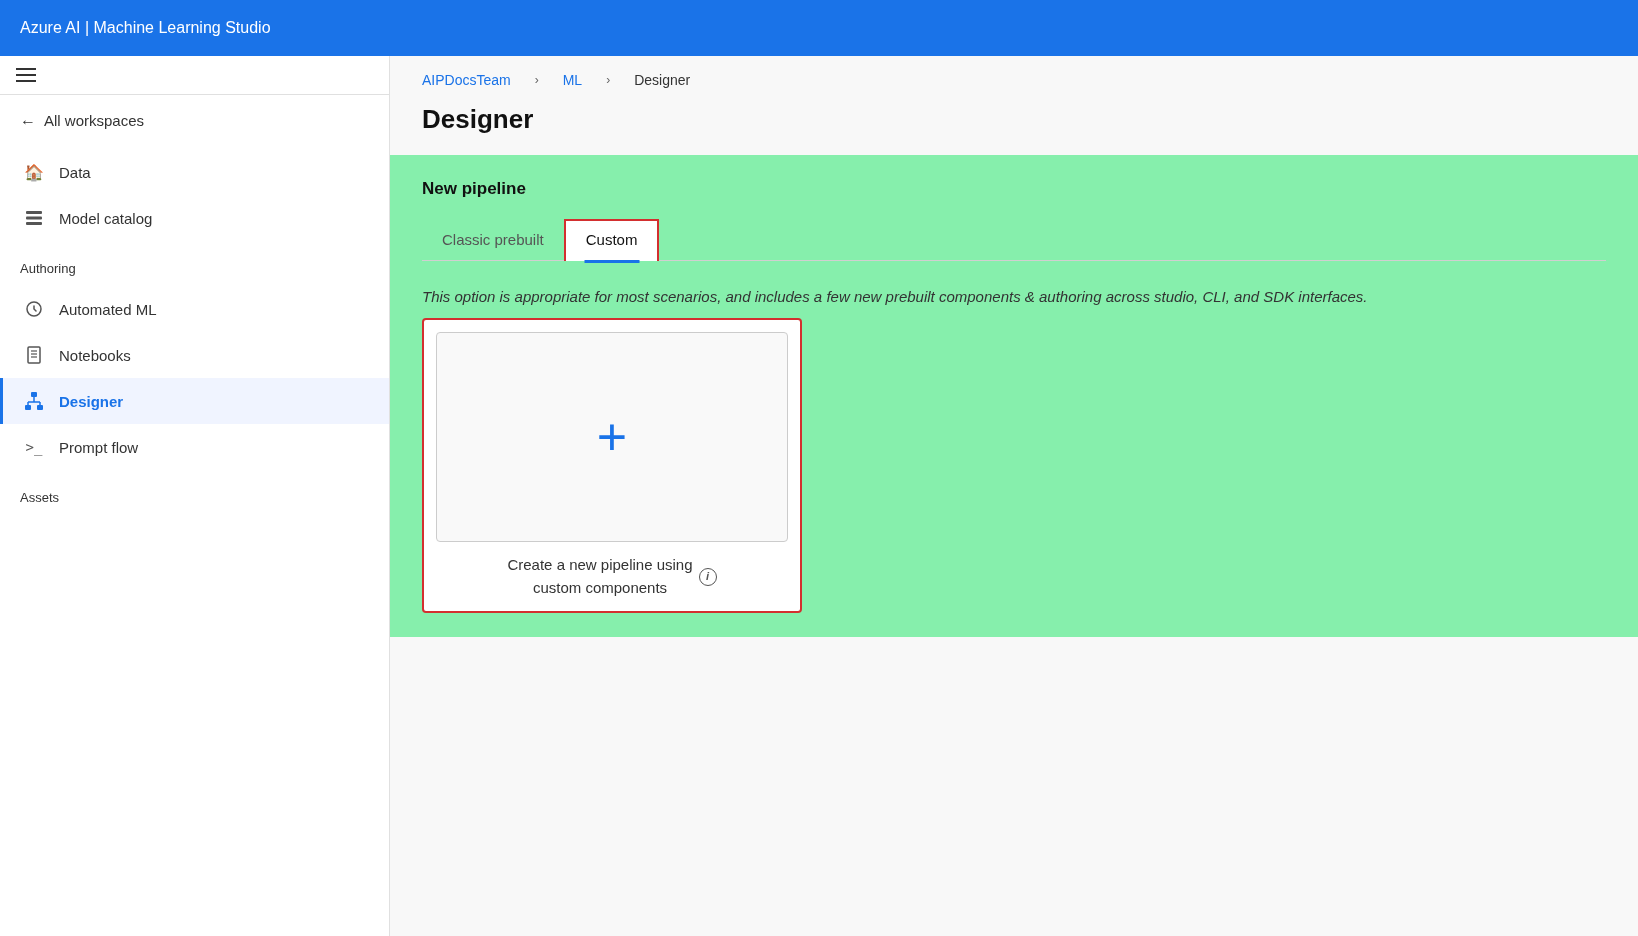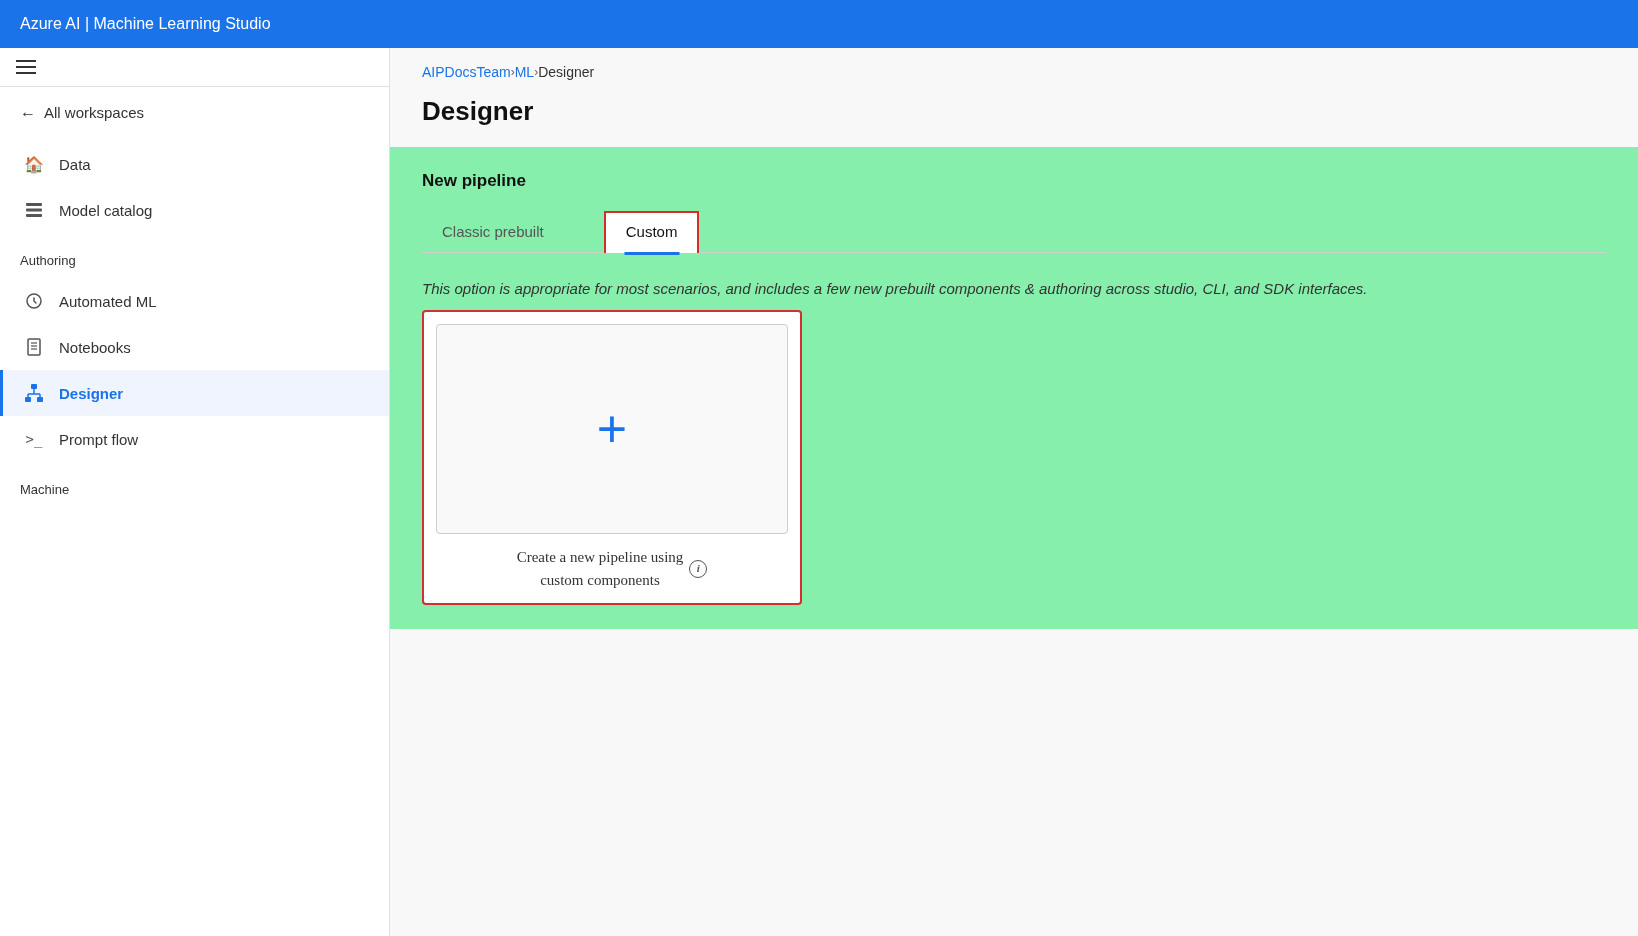--- a/index.html
+++ b/index.html
@@ -2,21 +2,21 @@
 <html><head>
   <meta charset="utf-8">
   <style>
     * { box-sizing: border-box; margin: 0; padding: 0; }
     body { font-family: 'Segoe UI', Arial, sans-serif; background: #fff; height: 936px; width: 1638px; overflow: hidden; display: flex; flex-direction: column; }
 
     
     .top-header {
       background: #1a73e8;
       color: #fff;
-      height: 48px;
+      height: 56px;
       display: flex;
       align-items: center;
       padding: 0 20px;
       font-size: 16px;
       font-weight: 500;
       flex-shrink: 0;
     }
 
     
     .main-layout {
@@ -121,21 +121,21 @@
     .main-content {
       flex: 1;
       padding: 0;
       background: #f8f8f8;
       overflow-y: auto;
     }
 
     .breadcrumb {
       display: flex;
       align-items: center;
-      gap: 0;
+      gap: 24px;
       padding: 16px 48px 8px 32px;
       font-size: 14px;
     }
 
     .breadcrumb-link {
       color: #1a73e8;
       cursor: pointer;
       text-decoration: none;
     }
 
@@ -170,21 +170,20 @@
       color: #111;
       margin-bottom: 20px;
     }
 
     
     .tabs {
       display: flex;
       align-items: flex-end;
       border-bottom: 1px solid #d0d0d0;
       margin-bottom: 24px;
-      gap: 40px;
     }
 
     .tab {
       padding: 10px 20px 12px 20px;
       font-size: 15px;
       cursor: pointer;
       color: #555;
       border: none;
       background: none;
       position: relative;
@@ -250,21 +249,20 @@
     .card-label {
       text-align: center;
       font-size: 15px;
       color: #333;
       margin-top: 12px;
       line-height: 1.5;
       display: flex;
       align-items: center;
       justify-content: center;
       gap: 6px;
-      font-family: Liberation Serif, serif;
     }
 
     .info-icon {
       display: inline-flex;
       align-items: center;
       justify-content: center;
       width: 18px;
       height: 18px;
       border: 1.5px solid #555;
       border-radius: 50%;
@@ -353,21 +351,21 @@
           </svg>
         </span>
         <span>Designer</span>
       </div>
       <div class="nav-item">
         <span class="icon" style="font-size:14px; color:#555; font-family: monospace;">&gt;_</span>
         <span>Prompt flow</span>
       </div>
     </div>
 
-    <div class="section-label">Machine</div>
+    <div class="section-label">Assets</div>
 
 
   </div>
 
   <div class="main-content">
 
     <div class="breadcrumb">
       <span class="breadcrumb-link">AIPDocsTeam</span>
       <span class="breadcrumb-sep">›</span>
       <span class="breadcrumb-link">ML</span>

